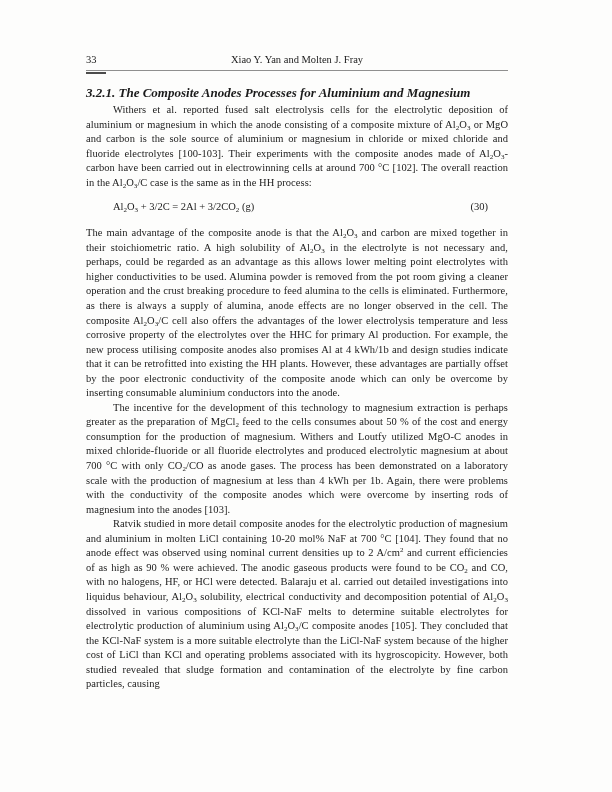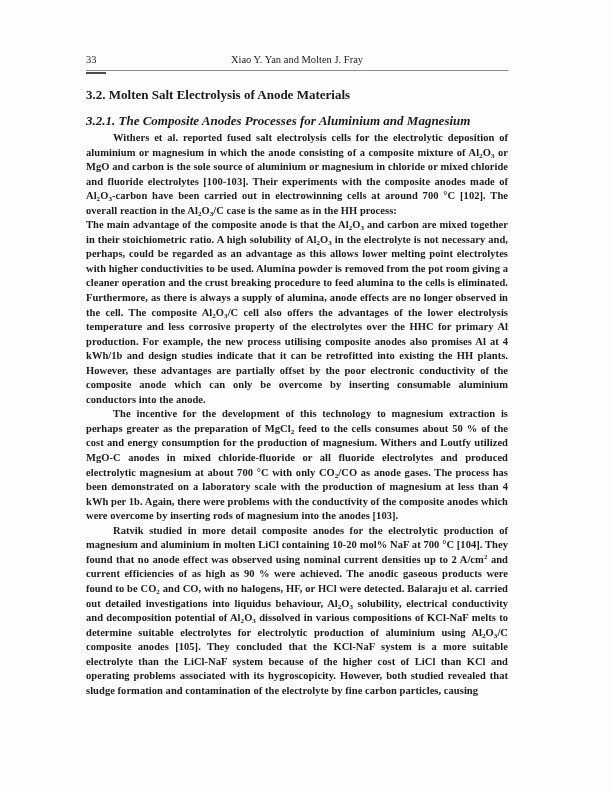--- a/index.html
+++ b/index.html
@@ -63,21 +63,20 @@
     font-weight: bold;
     font-style: italic;
     line-height: 13px;
   }
   p.body-para {
     margin: 0;
     font-size: 10.5px;
     line-height: 14.55px;
     text-align: justify;
     letter-spacing: 0.05px;
-    font-weight: bold;
   }
   p.first-after-heading {
     margin-top: 4px;
   }
   p.indent {
     text-indent: 27px;
   }
   .equation-row {
     display: flex;
     justify-content: space-between;
@@ -103,26 +102,29 @@
 
     <header class="running-head">
       <span class="pageno">33</span>
       <span class="running-title">Xiao Y. Yan and Molten J. Fray</span>
     </header>
 
     <div class="rule">
       <span class="rule-dash"></span>
     </div>
 
-    <h1 class="section-heading">3.2. Molten Salt Electrolysis of Anode Materials</h1>
 
     <h2 class="subsection-heading">3.2.1. The Composite Anodes Processes for Aluminium and Magnesium</h2>
 
     <p class="body-para indent first-after-heading">Withers et al. reported fused salt electrolysis cells for the electrolytic deposition of aluminium or magnesium in which the anode consisting of a composite mixture of Al<sub>2</sub>O<sub>3</sub> or MgO and carbon is the sole source of aluminium or magnesium in chloride or mixed chloride and fluoride electrolytes [100-103]. Their experiments with the composite anodes made of Al<sub>2</sub>O<sub>3</sub>-carbon have been carried out in electrowinning cells at around 700 °C [102]. The overall reaction in the Al<sub>2</sub>O<sub>3</sub>/C case is the same as in the HH process:</p>
 
+    <div class="equation-row">
+      <span class="eq-expr">Al<sub>2</sub>O<sub>3</sub> + 3/2C = 2Al + 3/2CO<sub>2</sub> (g)</span>
+      <span class="eq-num">(30)</span>
+    </div>
 
     <p class="body-para">The main advantage of the composite anode is that the Al<sub>2</sub>O<sub>3</sub> and carbon are mixed together in their stoichiometric ratio. A high solubility of Al<sub>2</sub>O<sub>3</sub> in the electrolyte is not necessary and, perhaps, could be regarded as an advantage as this allows lower melting point electrolytes with higher conductivities to be used. Alumina powder is removed from the pot room giving a cleaner operation and the crust breaking procedure to feed alumina to the cells is eliminated. Furthermore, as there is always a supply of alumina, anode effects are no longer observed in the cell. The composite Al<sub>2</sub>O<sub>3</sub>/C cell also offers the advantages of the lower electrolysis temperature and less corrosive property of the electrolytes over the HHC for primary Al production. For example, the new process utilising composite anodes also promises Al at 4 kWh/1b and design studies indicate that it can be retrofitted into existing the HH plants. However, these advantages are partially offset by the poor electronic conductivity of the composite anode which can only be overcome by inserting consumable aluminium conductors into the anode.</p>
 
     <p class="body-para indent">The incentive for the development of this technology to magnesium extraction is perhaps greater as the preparation of MgCl<sub>2</sub> feed to the cells consumes about 50 % of the cost and energy consumption for the production of magnesium. Withers and Loutfy utilized MgO-C anodes in mixed chloride-fluoride or all fluoride electrolytes and produced electrolytic magnesium at about 700 °C with only CO<sub>2</sub>/CO as anode gases. The process has been demonstrated on a laboratory scale with the production of magnesium at less than 4 kWh per 1b. Again, there were problems with the conductivity of the composite anodes which were overcome by inserting rods of magnesium into the anodes [103].</p>
 
     <p class="body-para indent">Ratvik studied in more detail composite anodes for the electrolytic production of magnesium and aluminium in molten LiCl containing 10-20 mol% NaF at 700 °C [104]. They found that no anode effect was observed using nominal current densities up to 2 A/cm<sup>2</sup> and current efficiencies of as high as 90 % were achieved. The anodic gaseous products were found to be CO<sub>2</sub> and CO, with no halogens, HF, or HCl were detected. Balaraju et al. carried out detailed investigations into liquidus behaviour, Al<sub>2</sub>O<sub>3</sub> solubility, electrical conductivity and decomposition potential of Al<sub>2</sub>O<sub>3</sub> dissolved in various compositions of KCl-NaF melts to determine suitable electrolytes for electrolytic production of aluminium using Al<sub>2</sub>O<sub>3</sub>/C composite anodes [105]. They concluded that the KCl-NaF system is a more suitable electrolyte than the LiCl-NaF system because of the higher cost of LiCl than KCl and operating problems associated with its hygroscopicity. However, both studied revealed that sludge formation and contamination of the electrolyte by fine carbon particles, causing</p>
 
   </div>
 </div>
 

